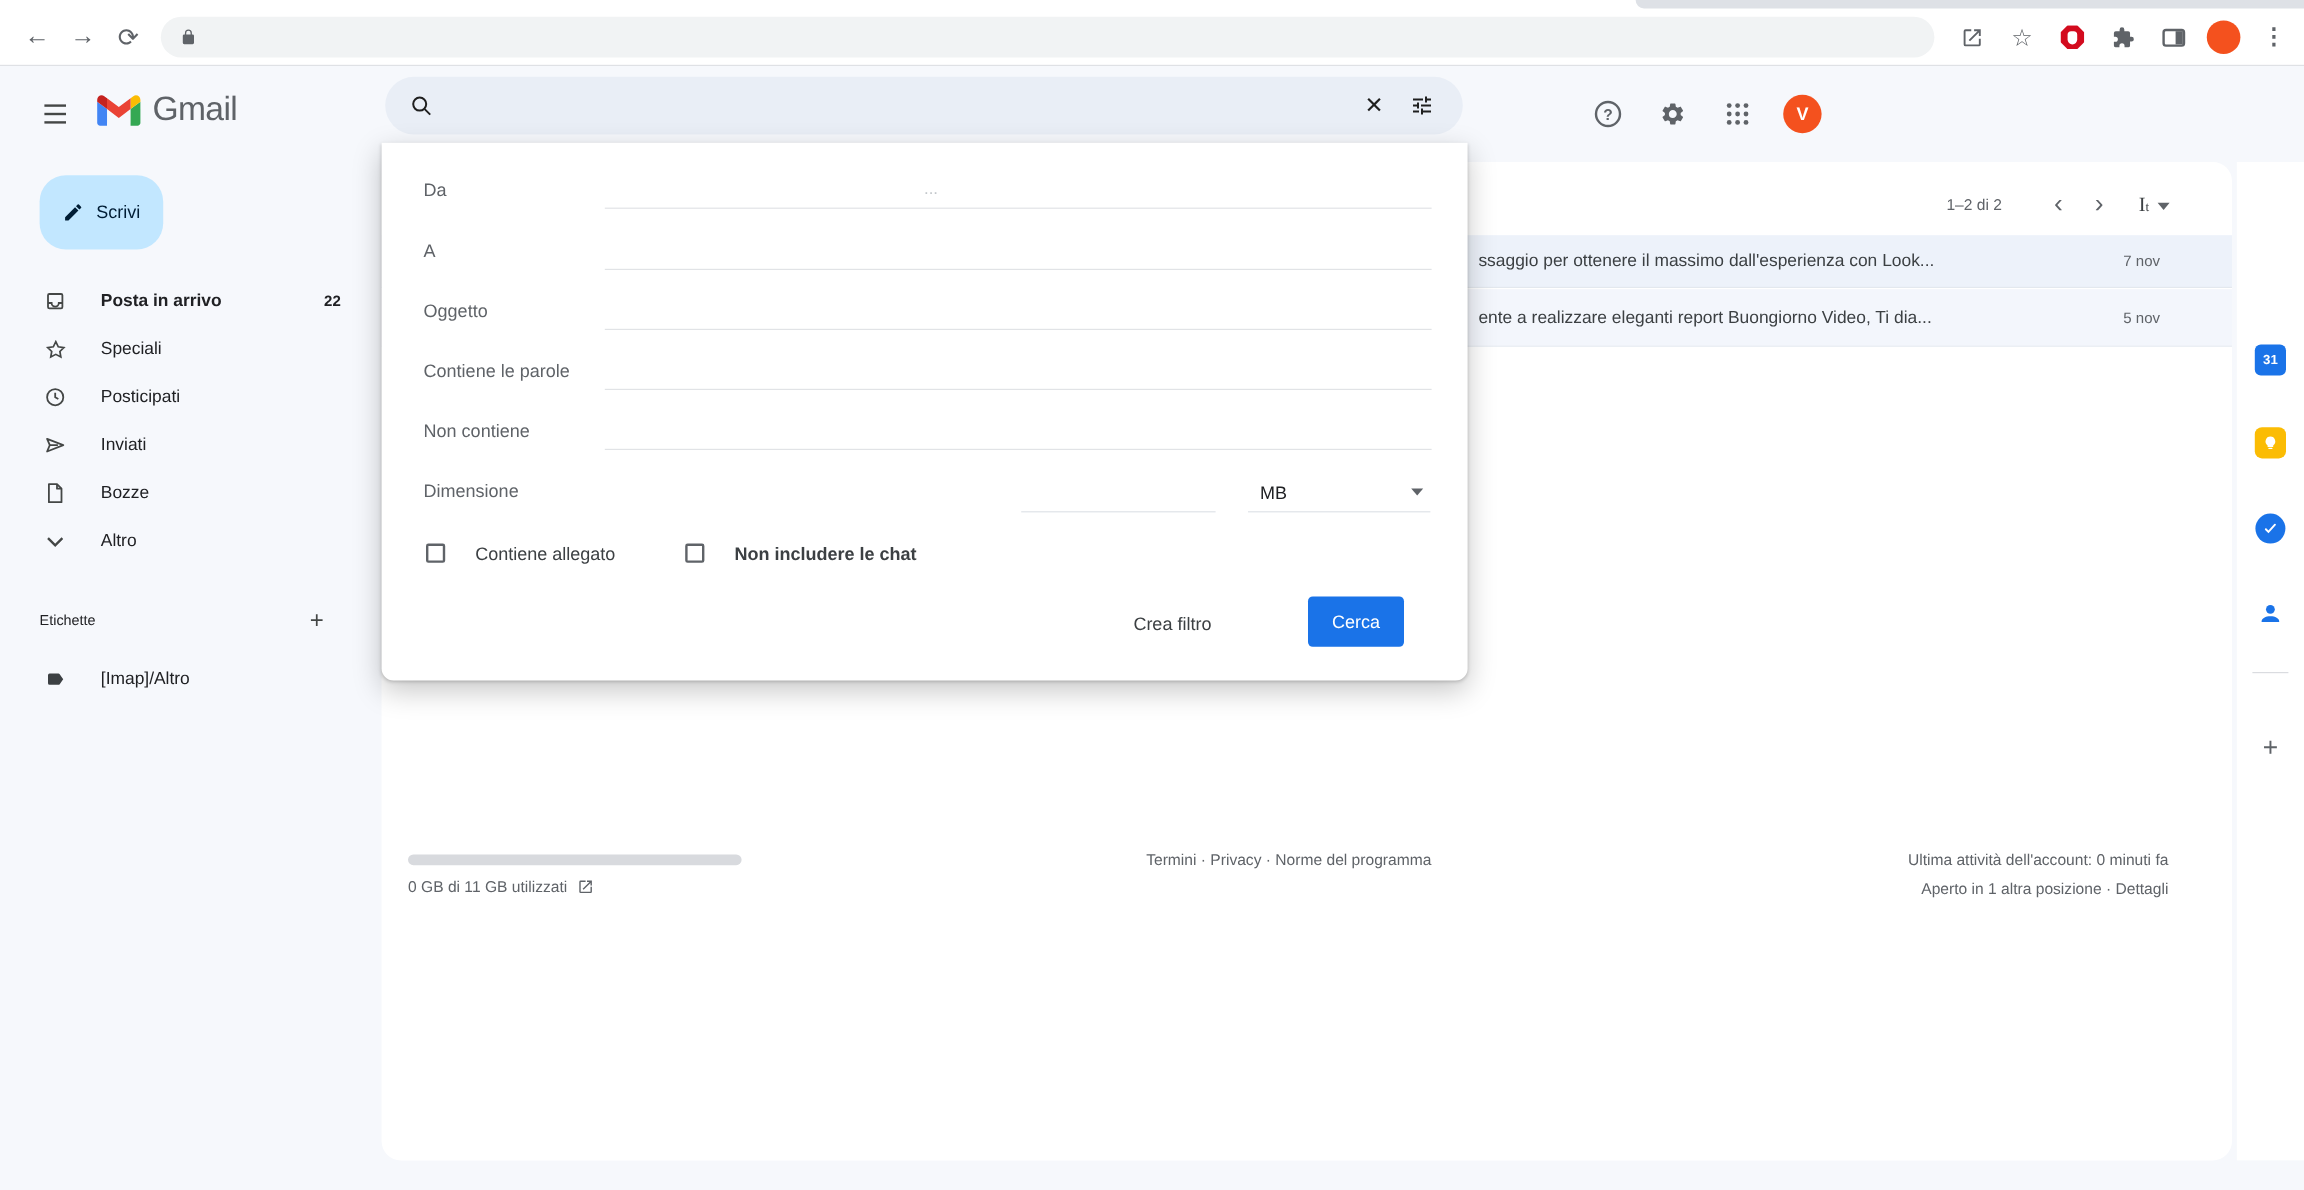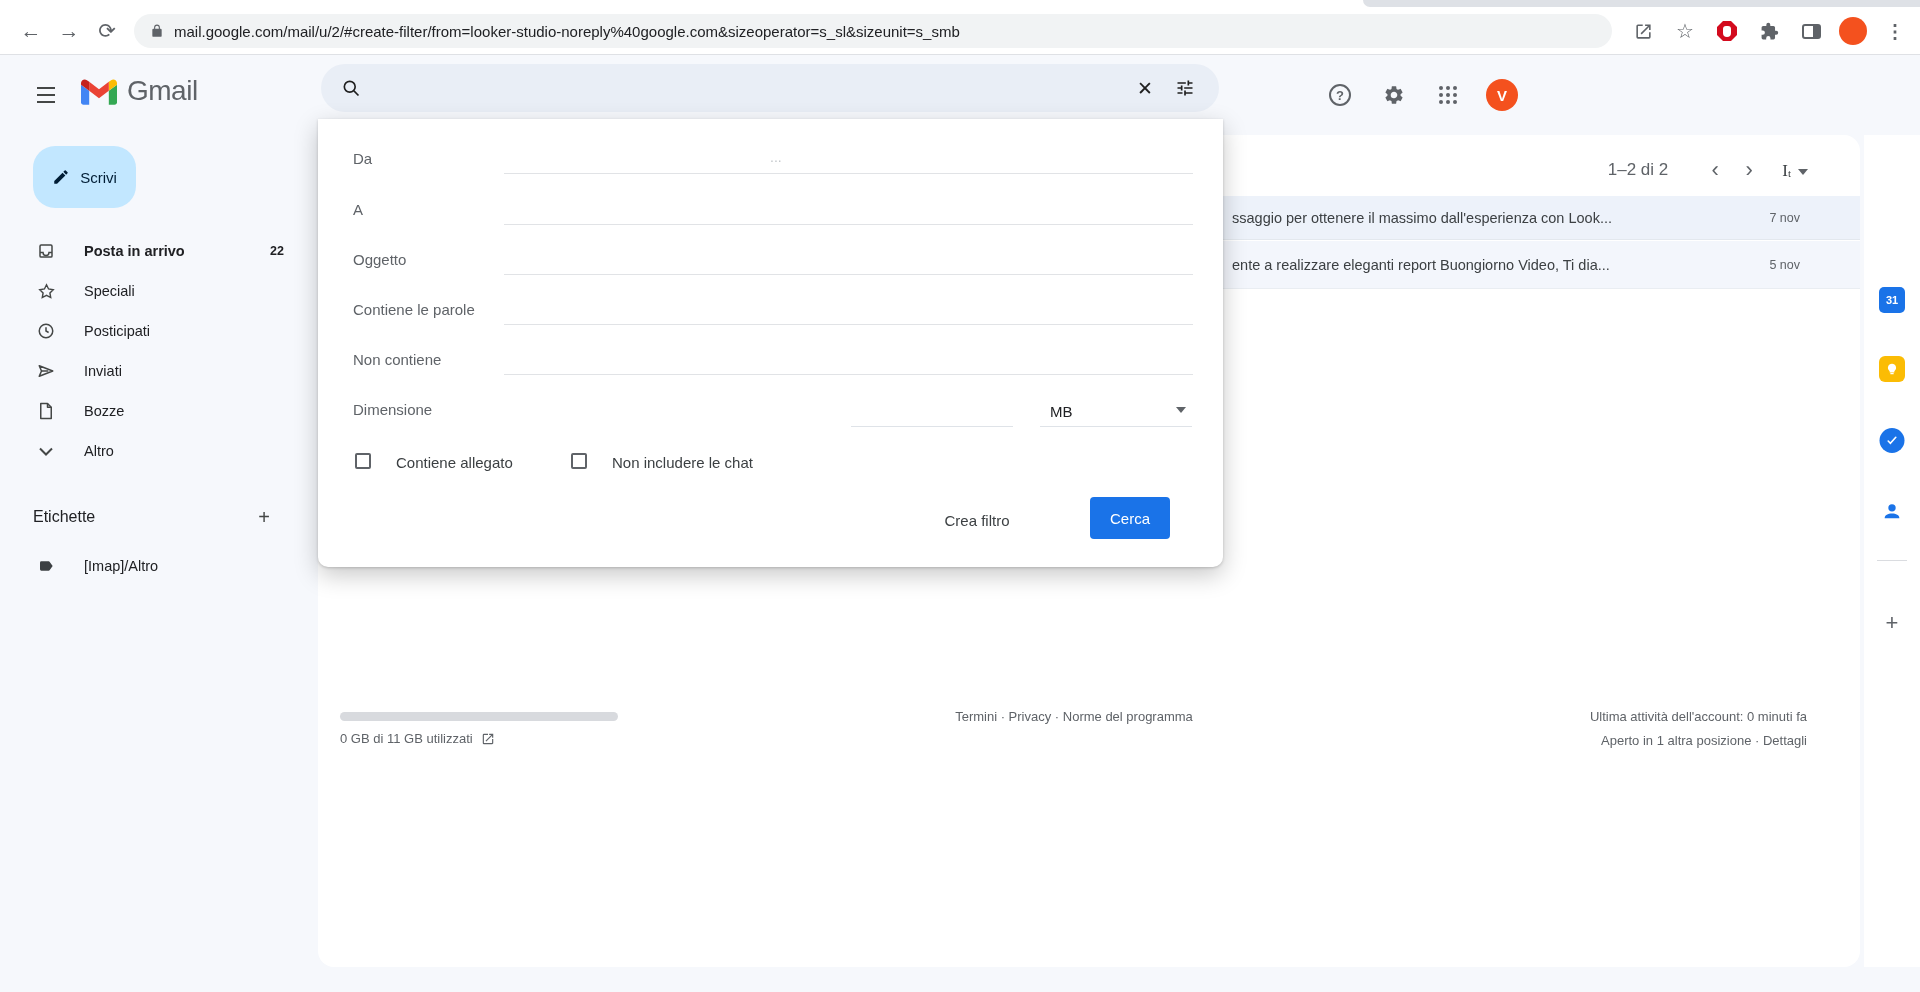--- a/index.html
+++ b/index.html
@@ -42,27 +42,27 @@
 
   
   .compose { position:absolute; left:33px; top:146px; width:103px; height:62px; background:#c2e7ff; border-radius:22px; display:flex; align-items:center; justify-content:center; gap:10px; z-index:5; }
   .compose-label { font-size:15px; font-weight:500; color:#001d35; }
   .side-row { position:absolute; left:8px; width:300px; height:40px; display:flex; align-items:center; z-index:5; border-radius:20px; }
   .side-ic { width:20px; margin-left:28px; display:flex; align-items:center; justify-content:center; color:#444746; }
   .side-label { margin-left:28px; font-size:14.5px; color:#202124; }
   .side-label.bold { font-weight:700; }
   .side-count { margin-left:auto; margin-right:24px; font-size:12.5px; font-weight:700; color:#202124; }
   .labels-hdr { position:absolute; left:33px; top:503px; width:245px; display:flex; align-items:center; justify-content:space-between; z-index:5; }
-  .labels-title { font-size:16px; color:#202124; }
+  .labels-title { font-size:12px; color:#202124; }
   .labels-plus { font-size:20px; color:#444746; width:28px; height:28px; display:flex; align-items:center; justify-content:center; }
 
   
   .card { position:absolute; left:318px; top:135px; width:1542px; height:832px; background:#ffffff; border-radius:16px; z-index:1; }
   .pager { position:absolute; top:156px; right:112px; height:28px; display:flex; align-items:center; z-index:2; }
-  .pager-text { font-size:17px; color:#5f6368; margin-right:30px; }
+  .pager-text { font-size:13px; color:#5f6368; margin-right:30px; }
   .pg-chev { width:34px; height:28px; display:flex; align-items:center; justify-content:center; font-size:22px; color:#5f6368; }
   .input-tools { margin-left:16px; display:flex; align-items:flex-end; color:#3c4043; }
   .it-main { font-family:"Liberation Serif", serif; font-size:17px; line-height:17px; }
   .it-sub { font-family:"Liberation Serif", serif; font-size:11px; line-height:11px; }
   .dd-arrow { width:0; height:0; border-left:5px solid transparent; border-right:5px solid transparent; border-top:6px solid #5f6368; margin-left:7px; margin-bottom:4px; }
 
   .mail-row { position:absolute; left:318px; width:1542px; z-index:2; }
   .row-1 { top:196px; height:44px; background:#edf2fa; border-bottom:1px solid #e3e8ee; }
   .row-2 { top:241px; height:48px; background:#f3f6fc; border-bottom:1px solid #e9edf2; }
   .snippet { position:absolute; left:914px; top:50%; transform:translateY(-50%); font-size:14.5px; color:#3c4043; white-space:nowrap; }
@@ -109,21 +109,20 @@
   <div class="toolbar">
     <span class="nav-ic">←</span>
     <span class="nav-ic">→</span>
     <span class="nav-ic">⟳</span>
     <div class="url-pill">
       <span style="display:flex;">
         <svg width="14" height="14" viewBox="0 0 24 24" fill="#5f6368">
             <path d="M12 17a2 2 0 0 0 2-2 2 2 0 0 0-4 0 2 2 0 0 0 2 2zm6-9h-1V6a5 5 0 0 0-10 0v2H6a2 2 0 0 0-2 2v10a2 2 0 0 0 2 2h12a2 2 0 0 0 2-2V10a2 2 0 0 0-2-2zM8.9 6a3.1 3.1 0 0 1 6.2 0v2H8.9V6z"></path>
           </svg>
       </span>
-      <span class="url-text">mail.google.com/mail/u/2/#create-filter/from=looker-studio-noreply%40google.com&amp;sizeoperator=s_sl&amp;sizeunit=s_smb</span>
     </div>
     <div class="chrome-right">
       <span class="cr-ic">
         <svg width="19" height="19" viewBox="0 0 24 24" fill="#5f6368">
             <path d="M14 3h7v7h-2V6.41l-9.29 9.3-1.42-1.42 9.3-9.29H14V3z"></path>
             <path d="M19 19H5V5h6V3H5a2 2 0 0 0-2 2v14a2 2 0 0 0 2 2h14a2 2 0 0 0 2-2v-6h-2v6z"></path>
           </svg>
       </span>
       <span class="cr-ic star-ic">☆</span>
       <span class="cr-ic">
@@ -326,21 +325,21 @@
   <span class="f-label" style="top:282px;">Dimensione</span>
   <input class="num-input" style="top: 278px;">
   <div class="dd" style="left:722px; top:278px; width:152px; padding-left:10px;">
     <span class="dd-text">MB</span>
     <span class="dd-arrow"></span>
   </div>
 
   <span class="cbx" style="left:37px;"></span>
   <span class="cb-label" style="left:78px;">Contiene allegato</span>
   <span class="cbx" style="left:253px;"></span>
-  <span class="cb-label" style="left:294px;">Non includere le chat</span>
+  <span class="cb-label" style="left:294px;font-weight:bold;">Non includere le chat</span>
 
   <div class="btn-text">Crea filtro</div>
   <div class="btn-primary">Cerca</div>
 </div>
 
 <div class="storage-bar"></div>
 <div class="storage-line">
   <span class="foot-text">0 GB di 11 GB utilizzati</span>
   <span style="display:flex;">
     <svg width="14" height="14" viewBox="0 0 24 24" fill="#5f6368">

